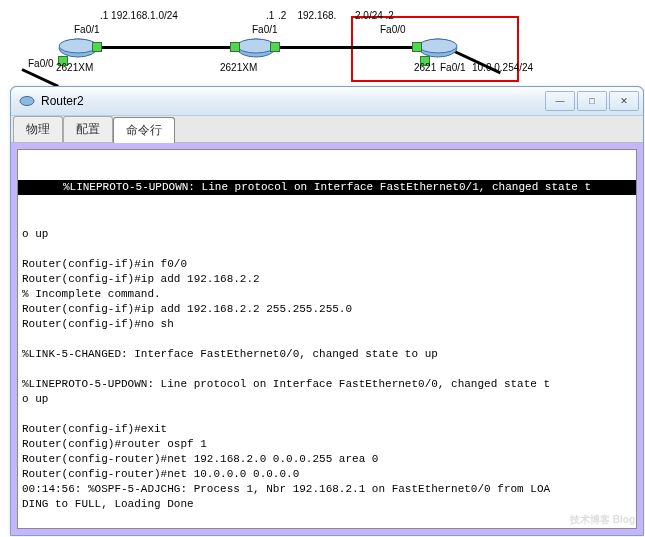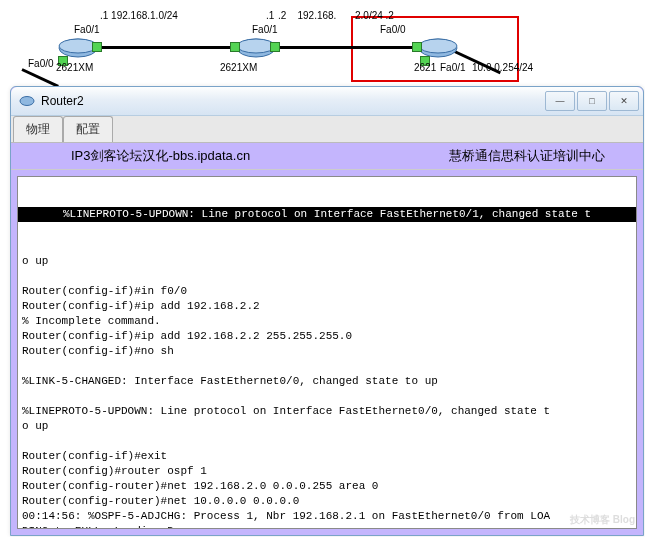--- a/index.html
+++ b/index.html
@@ -244,26 +244,23 @@
     <div class="win-btns">
       <div class="win-btn">—</div>
       <div class="win-btn">□</div>
       <div class="win-btn">✕</div>
     </div>
   </div>
 
   <div class="tabstrip">
     <div class="tab">物理</div>
     <div class="tab">配置</div>
-  </div>
-
-  <div class="info-bar">
-    <span class="left">IP3剑客论坛汉化-bbs.ipdata.cn</span>
-    <span class="right">慧桥通信思科认证培训中心</span>
-  </div>
+    <div class="tab active">命令行</div>
+  </div>
+
 
   <div class="console-wrap">
     <div class="console">
       <div class="topcut">%LINEPROTO-5-UPDOWN: Line protocol on Interface FastEthernet0/1, changed state t</div>
       <div id="console-lines">o up
 
 Router(config-if)#in f0/0
 Router(config-if)#ip add 192.168.2.2
 % Incomplete command.
 Router(config-if)#ip add 192.168.2.2 255.255.255.0

